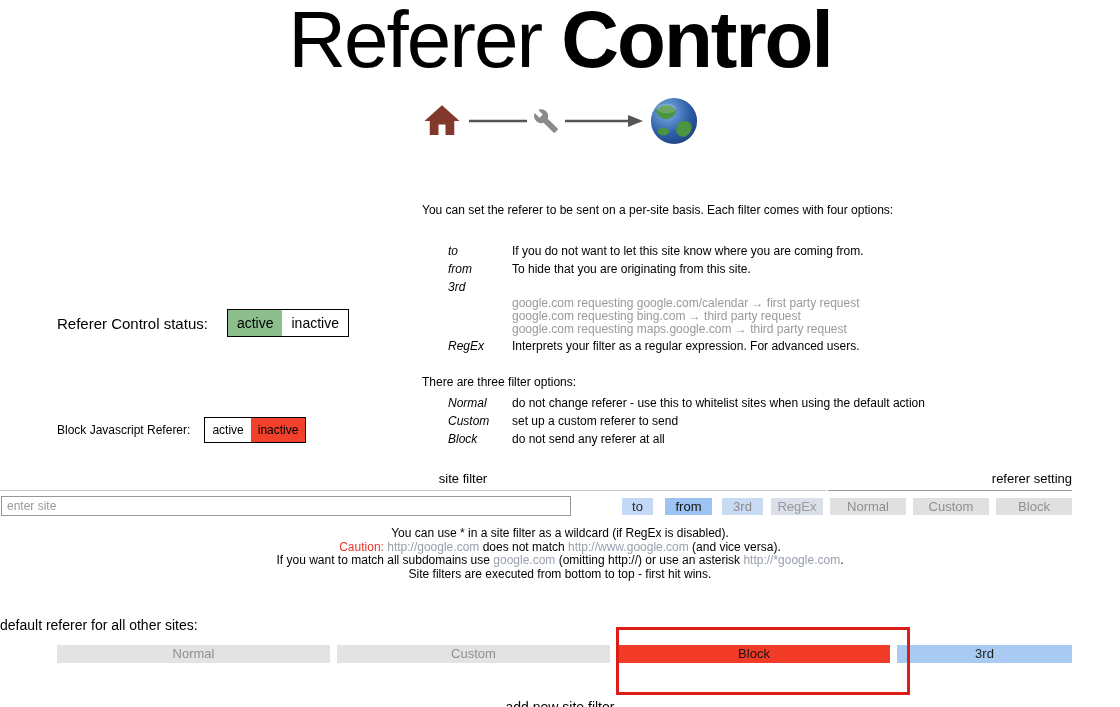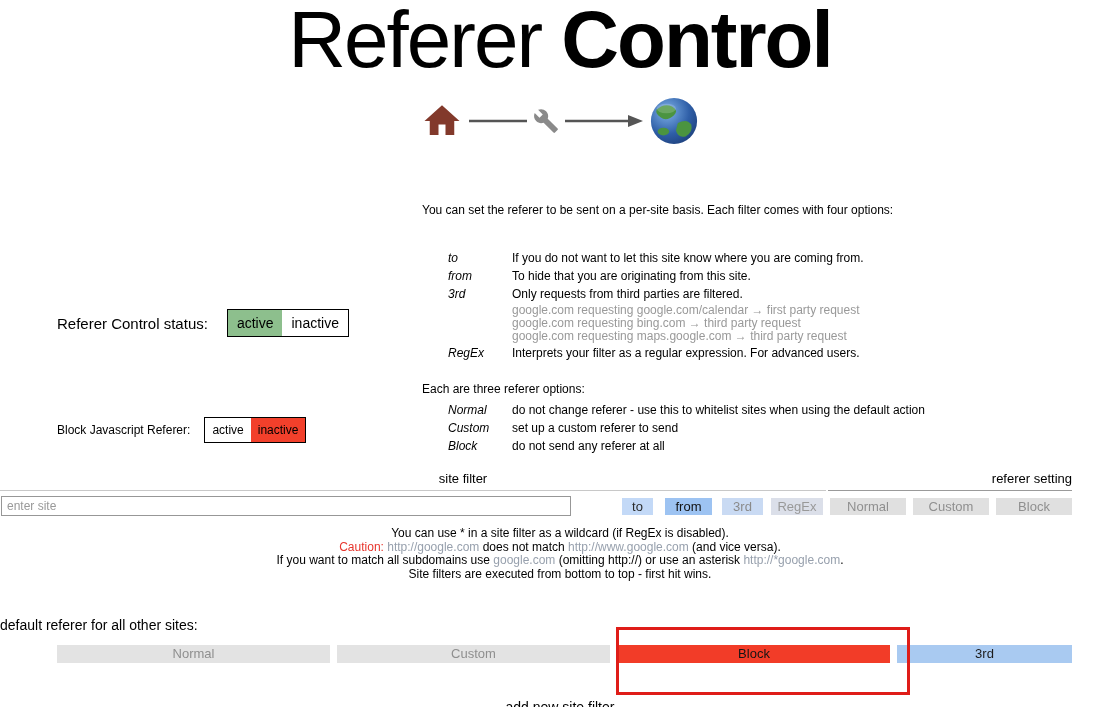--- a/index.html
+++ b/index.html
@@ -9,21 +9,21 @@
 
   .title{position:absolute;top:-6px;left:0;width:100%;text-align:center;
          font-size:80px;letter-spacing:-2px;white-space:nowrap;}
   .title .light{font-weight:400;}
   .title .bold{font-weight:700;}
 
   .iconrow{position:absolute;top:96px;left:0;width:100%;display:flex;
            justify-content:center;align-items:center;gap:6px;}
 
   .instructions{position:absolute;left:422px;top:203px;width:600px;font-size:12px;}
-  .instr-intro{line-height:15px;margin-bottom:31px;}
+  .instr-intro{line-height:15px;margin-bottom:24px;}
   .irow{display:flex;line-height:18px;}
   .irow .term{flex:0 0 64px;margin-left:26px;font-style:italic;}
   .irow .desc{flex:1;}
   .examples{margin:1px 0 1px 90px;color:#999;line-height:13px;}
   .instr-intro2{margin-top:20px;margin-bottom:4px;line-height:15px;}
 
   .status-row{position:absolute;left:57px;top:309px;display:flex;align-items:center;}
   .status-row .lbl{font-size:15px;margin-right:19px;}
   .toggle{display:inline-flex;border:1px solid #000;}
   .toggle button{font-size:14px;padding:5px 9px;background:#fff;color:#000;}
@@ -116,33 +116,32 @@
     <div class="irow">
       <span class="term">to</span>
       <span class="desc">If you do not want to let this site know where you are coming from.</span>
     </div>
     <div class="irow">
       <span class="term">from</span>
       <span class="desc">To hide that you are originating from this site.</span>
     </div>
     <div class="irow">
       <span class="term">3rd</span>
-      <span class="desc">Only requests from third parties are filtered.</span>
     </div>
     <div class="examples">
       <div>google.com requesting google.com/calendar → first party request</div>
       <div>google.com requesting bing.com → third party request</div>
       <div>google.com requesting maps.google.com → third party request</div>
     </div>
     <div class="irow">
       <span class="term">RegEx</span>
       <span class="desc">Interprets your filter as a regular expression. For advanced users.</span>
     </div>
 
-    <div class="instr-intro2">Each are three referer options:</div>
+    <div class="instr-intro2">There are three filter options:</div>
     <div class="irow">
       <span class="term">Normal</span>
       <span class="desc">do not change referer - use this to whitelist sites when using the default action</span>
     </div>
     <div class="irow">
       <span class="term">Custom</span>
       <span class="desc">set up a custom referer to send</span>
     </div>
     <div class="irow">
       <span class="term">Block</span>

